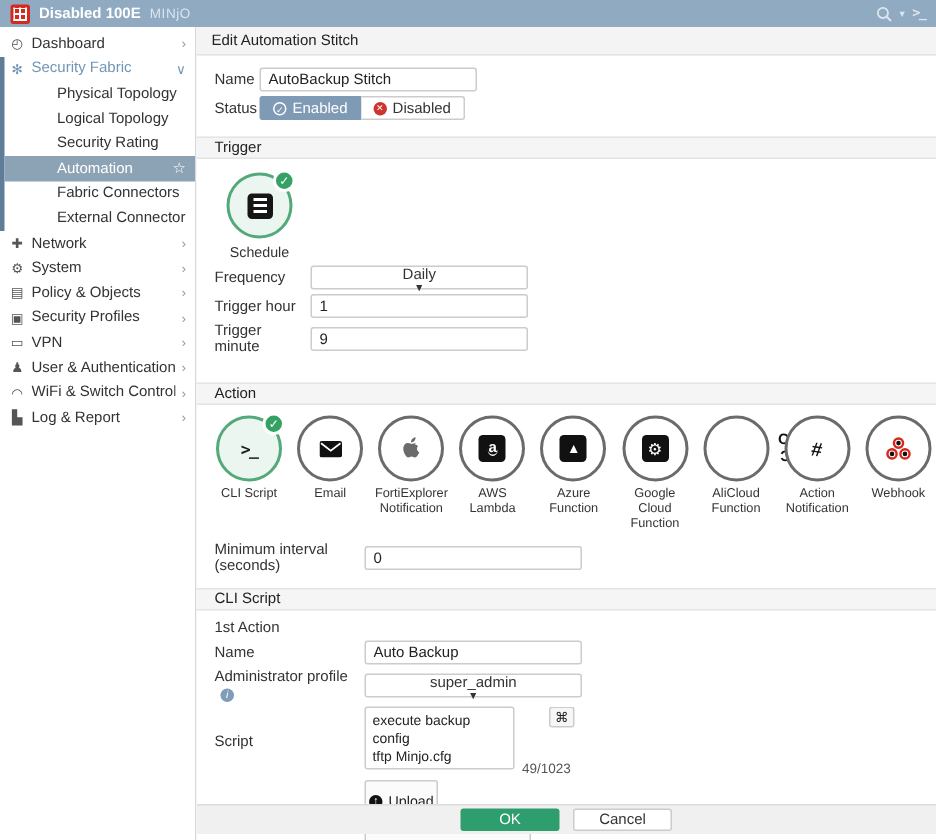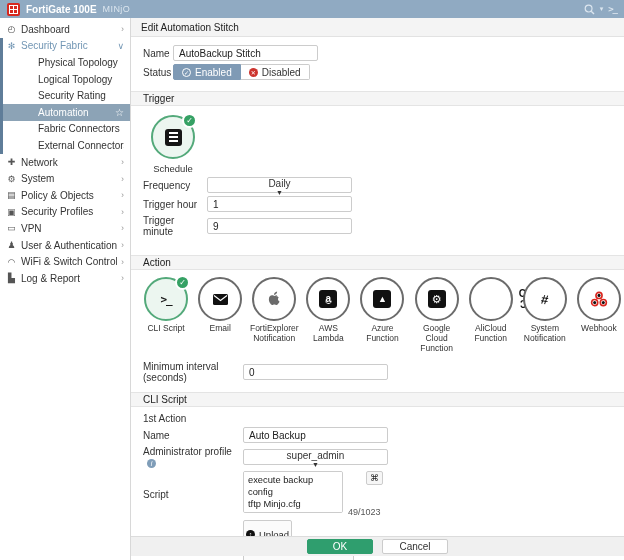--- a/index.html
+++ b/index.html
@@ -117,21 +117,21 @@
   .btn-cancel { width:66px; height:15px; background:#fff; border:1px solid #ccc; border-radius:2px; color:#333;
             display:grid; place-items:center; font-size:10px; cursor:pointer; }
 </style>
 </head>
 <body>
 
 <div class="app">
 
   <div class="topbar">
     <span class="logo"></span>
-    <span class="tb-title">FortiGate 100E</span>
+    <span class="tb-title">Disabled 100E</span>
     <span class="tb-sub">MINjO</span>
     <span class="tb-right">
       <span style="display:flex;align-items:center;">
         <svg width="11" height="11" viewBox="0 0 11 11">
             <circle cx="4.6" cy="4.6" r="3.4" fill="none" stroke="#dce6ef" stroke-width="1.2"></circle>
             <line x1="7.2" y1="7.2" x2="10" y2="10" stroke="#dce6ef" stroke-width="1.4"></line>
           </svg>
       </span>
       <span class="tb-caret">▾</span>
       <span class="tb-cli">&gt;_</span>
@@ -321,21 +321,21 @@
         <div class="acard">
           <span class="circle">
             <span class="ali">C-Ɔ</span>
           </span>
           <div class="alabel">AliCloud Function</div>
         </div>
         <div class="acard">
           <span class="circle">
             <span class="slack">#</span>
           </span>
-          <div class="alabel">System Notification</div>
+          <div class="alabel">Action Notification</div>
         </div>
         <div class="acard">
           <span class="circle">
             <span style="display:flex;">
               <svg width="18" height="18" viewBox="0 0 20 20">
                   <g fill="none" stroke="#d9251d" stroke-width="1.8">
                     <circle cx="10" cy="6" r="3.4"></circle>
                     <circle cx="5.2" cy="14" r="3.4"></circle>
                     <circle cx="14.8" cy="14" r="3.4"></circle>
                   </g>

